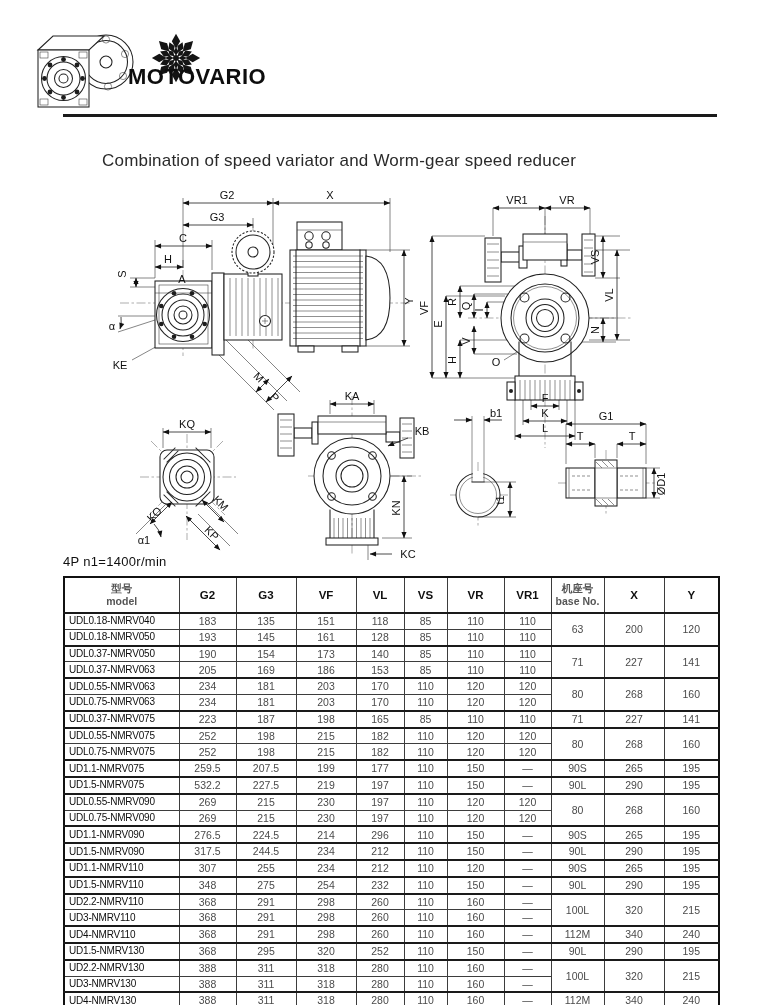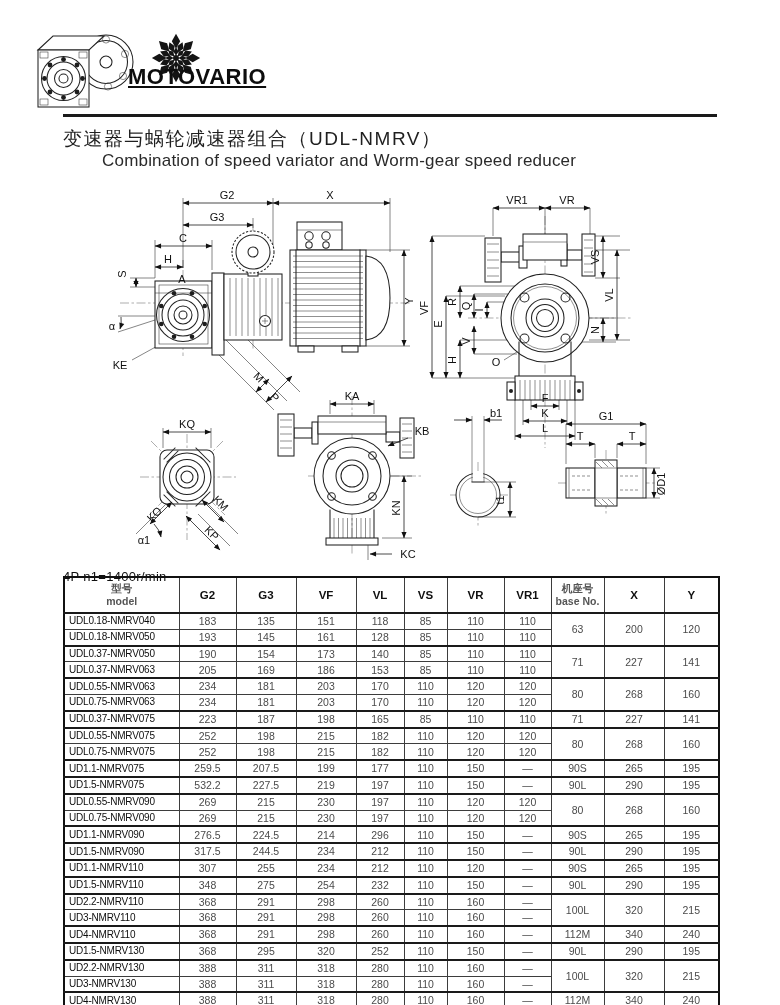--- a/index.html
+++ b/index.html
@@ -4,41 +4,41 @@
 <style>
   html,body { margin:0; padding:0; background:#e8e8e8; }
   #page {
     position:relative; width:780px; height:1005px; background:#ffffff;
     font-family:"Liberation Sans", sans-serif; color:#111; overflow:hidden;
     margin:0 auto;
   }
 
   
   #brand-text { position:absolute; left:128px; top:64px; font-size:22px; font-weight:bold;
-    letter-spacing:0.5px; color:#0d0d0d;text-decoration:underline; }
+    letter-spacing:0.5px; color:#0d0d0d; }
   #rosette { position:absolute; left:150px; top:30px; }
   #rule { position:absolute; left:63px; top:114px; width:654px; height:3px; background:#1a1a1a; }
   #title-zh { position:absolute; left:63px; top:126px; font-size:19px; color:#1f1f1f; letter-spacing:1.5px; }
   #title-en { position:absolute; left:63px; top:151px; font-size:17px; color:#2a2a2a; letter-spacing:0.2px;margin-left:39px; }
 
   
   svg.drw { position:absolute; overflow:visible; }
   .s  { stroke:#222; stroke-width:1.05; fill:none; stroke-linecap:square; }
   .sf { stroke:#222; stroke-width:1.05; fill:#fff; stroke-linecap:square; }
   .d  { stroke:#333; stroke-width:0.55; fill:none; }
   .cl { stroke:#767676; stroke-width:0.6; fill:none; stroke-dasharray:9 2.5 2.5 2.5; }
   .x  { stroke:#444; stroke-width:0.65; fill:none; }
   .dim{ stroke:#1c1c1c; stroke-width:0.8; fill:none; }
   .kd { stroke:#444; stroke-width:0.6; fill:none; stroke-dasharray:3 2; }
   .bolt { fill:#1d1d1d; stroke:none; }
   .knurl { stroke:#222; stroke-width:1.05; fill:#fff; stroke-dasharray:2.2 1.6; }
   text.lb { font-family:"Liberation Sans",sans-serif; font-size:11px; fill:#101010; text-anchor:middle; }
 
   
-  #speed-note { position:absolute; left:63px; top:569px; font-size:13px; color:#101010; letter-spacing:0.3px; }
+  #speed-note { position:absolute; left:63px; top:554px; font-size:13px; color:#101010; letter-spacing:0.3px; }
   #spec-table { position:absolute; left:63px; top:576px; border-collapse:collapse; table-layout:fixed;
     width:655px; border:2px solid #111; }
   #spec-table th, #spec-table td { border:1px solid #3d3d3d; overflow:hidden; white-space:nowrap; }
   #spec-table thead th { height:34px; font-size:11.5px; color:#0f0f0f; padding:0; }
   #spec-table thead th .th-light { font-weight:700; color:#555; font-size:10.5px; line-height:1.2; }
   #spec-table td { height:14.8px; font-size:10.5px; color:#4a4a4a; text-align:center; padding:0; line-height:1; }
   #spec-table td.model { text-align:left; padding-left:4px; font-weight:400; color:#0d0d0d;
     font-size:10px; letter-spacing:-0.2px; }
   #spec-table tr.gs td, #spec-table tr.gs th { border-top:2px solid #1a1a1a; }
   #spec-table thead tr th { border-bottom:1.5px solid #1a1a1a; }
@@ -114,21 +114,20 @@
         <use href="#pt3" transform="rotate(180)"></use>
       <use href="#pt3" transform="rotate(225)"></use>
         <use href="#pt3" transform="rotate(270)"></use>
       <use href="#pt3" transform="rotate(315)"></use>
       <circle r="3.2"></circle>
     </g>
   </svg>
 
   <div id="brand-text">MOTOVARIO</div>
   <div id="rule"></div>
-  <div id="title-zh">变速器与蜗轮减速器组合（UDL-NMRV）</div>
   <div id="title-en">Combination of speed variator and Worm-gear speed reducer</div>
 
   <svg class="drw" style="left:60px;top:188px" width="360" height="368" viewBox="0 0 360 368">
 
     <path class="cl" d="M60,115 H352"></path>
       <path class="cl" d="M123,82 V168"></path>
       <path class="cl" d="M193,36 V162"></path>
 
     <path class="x" d="M123,10 V80 M213,10 V58 M330,10 V64 M193,30 V40"></path>
     <path class="x" d="M95,52 V90 M152,52 V82 M123,72 V80 M101,93 V108 M145,93 V108"></path>

